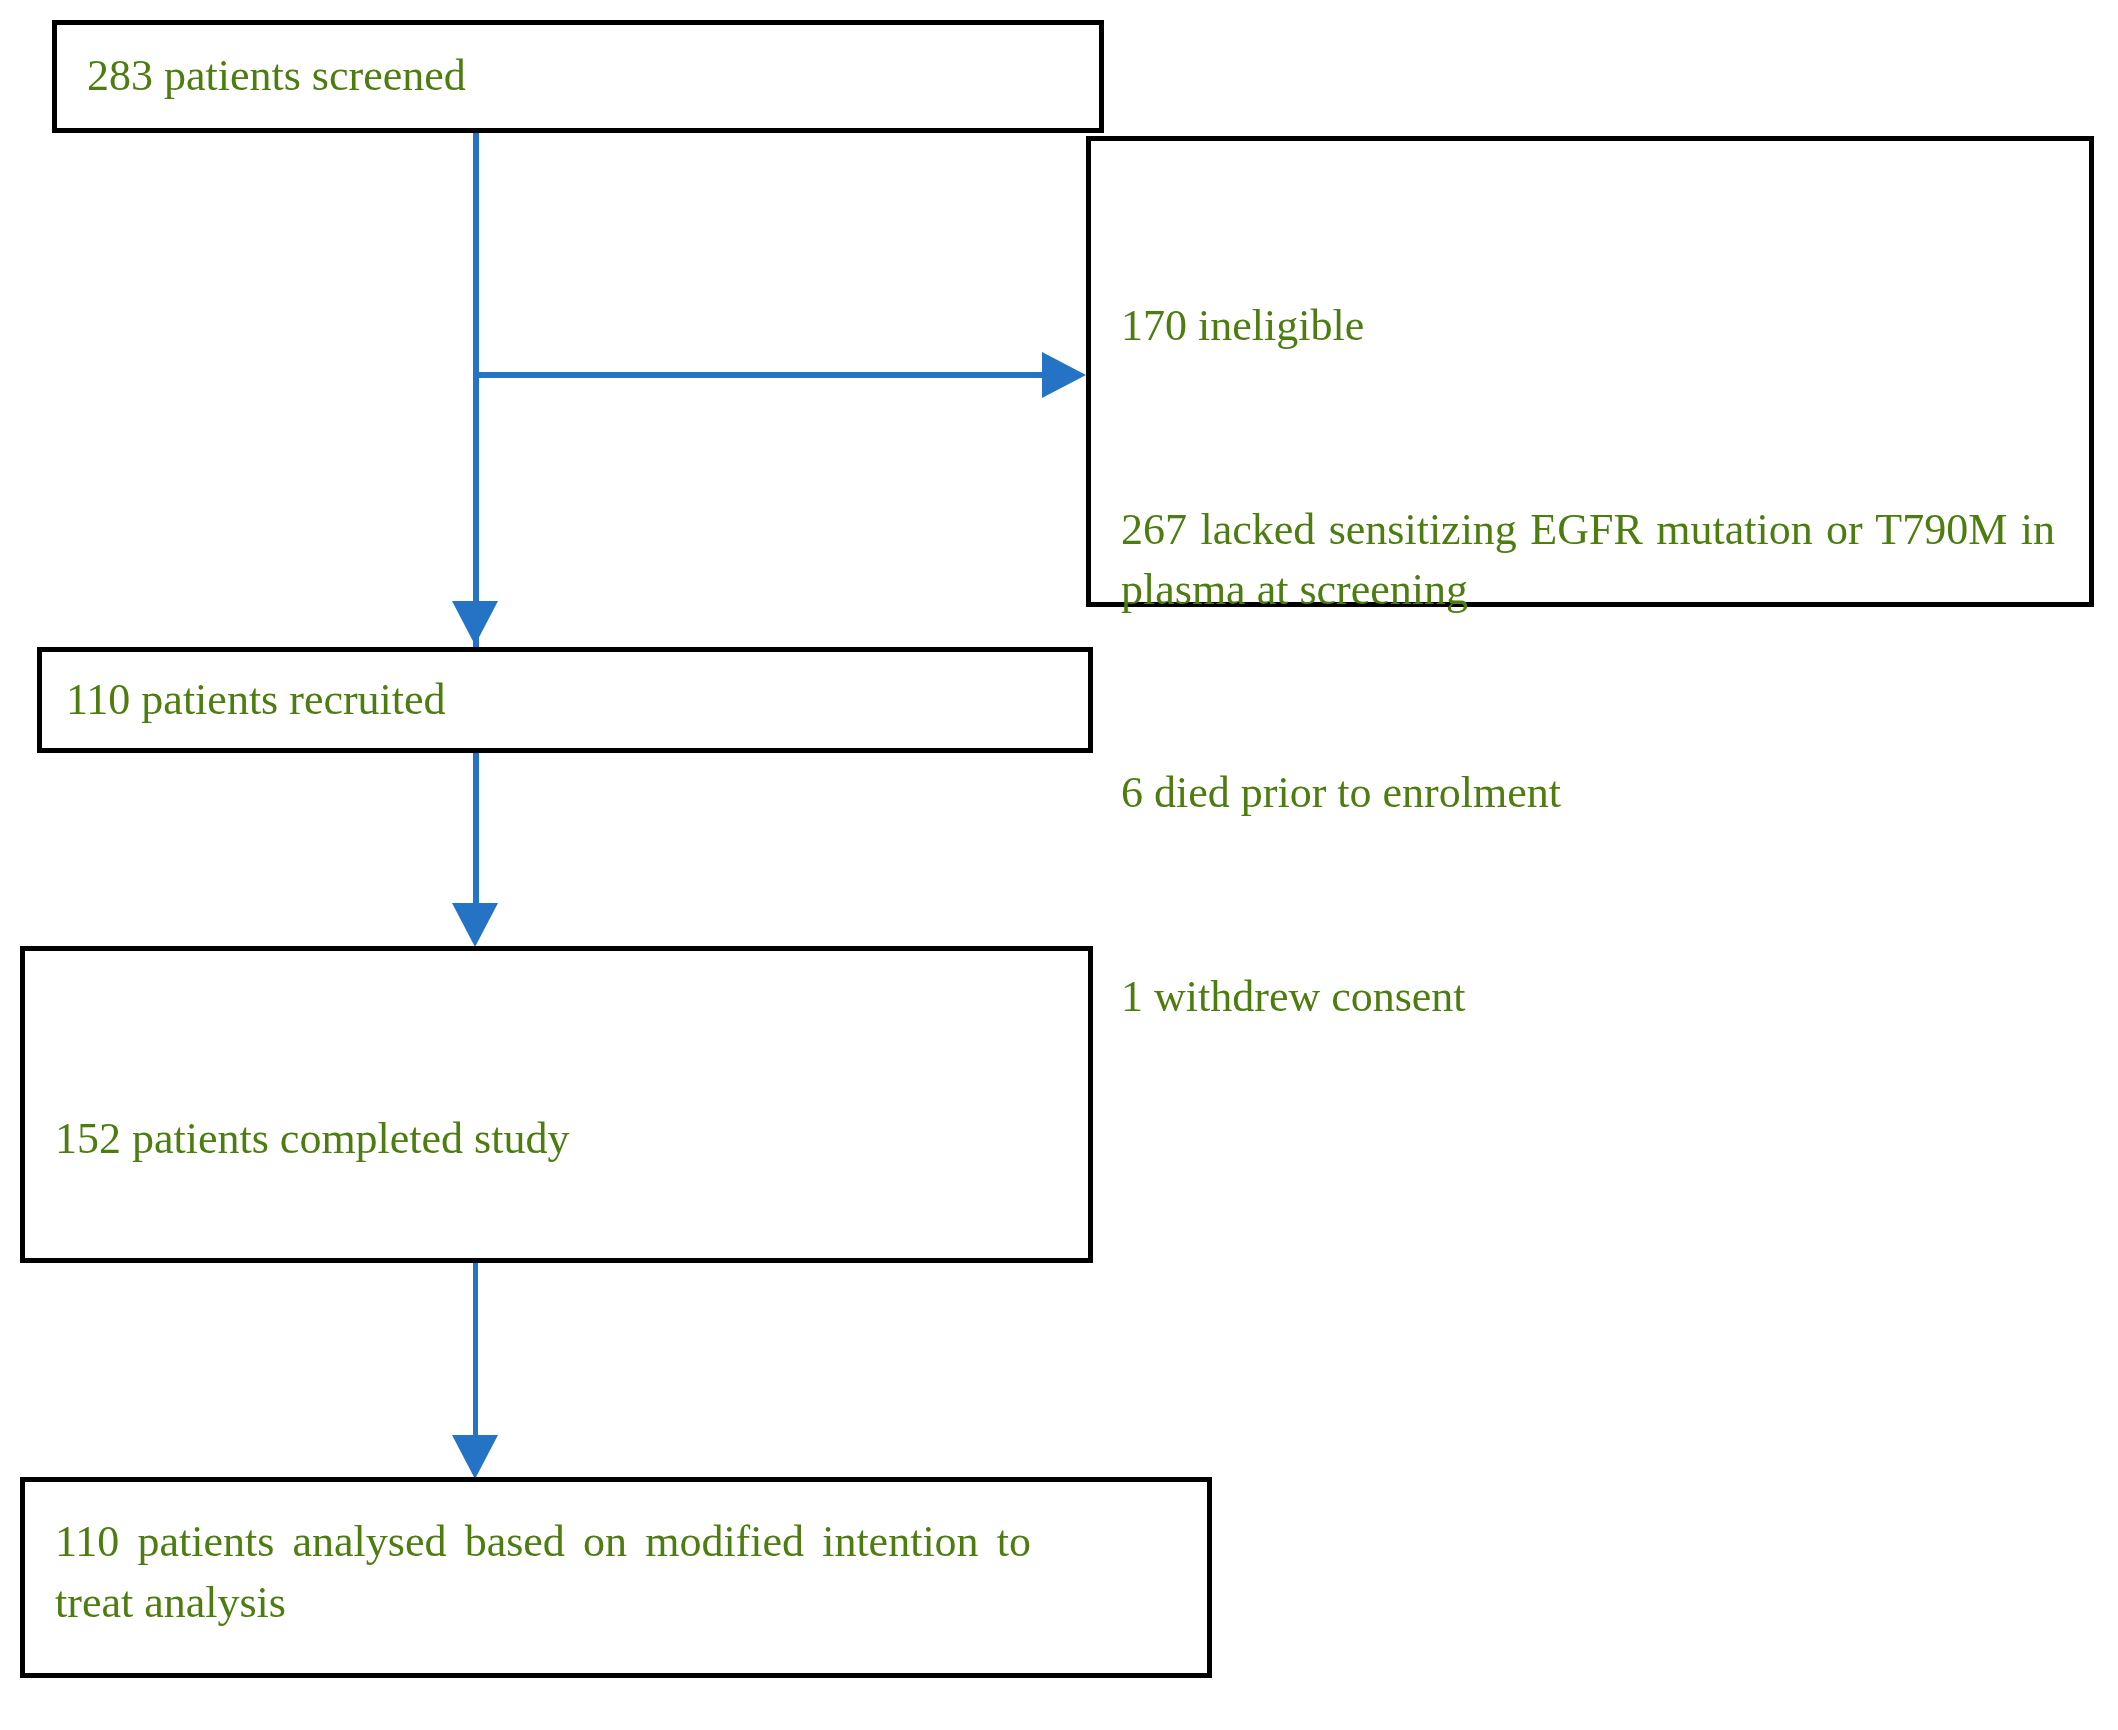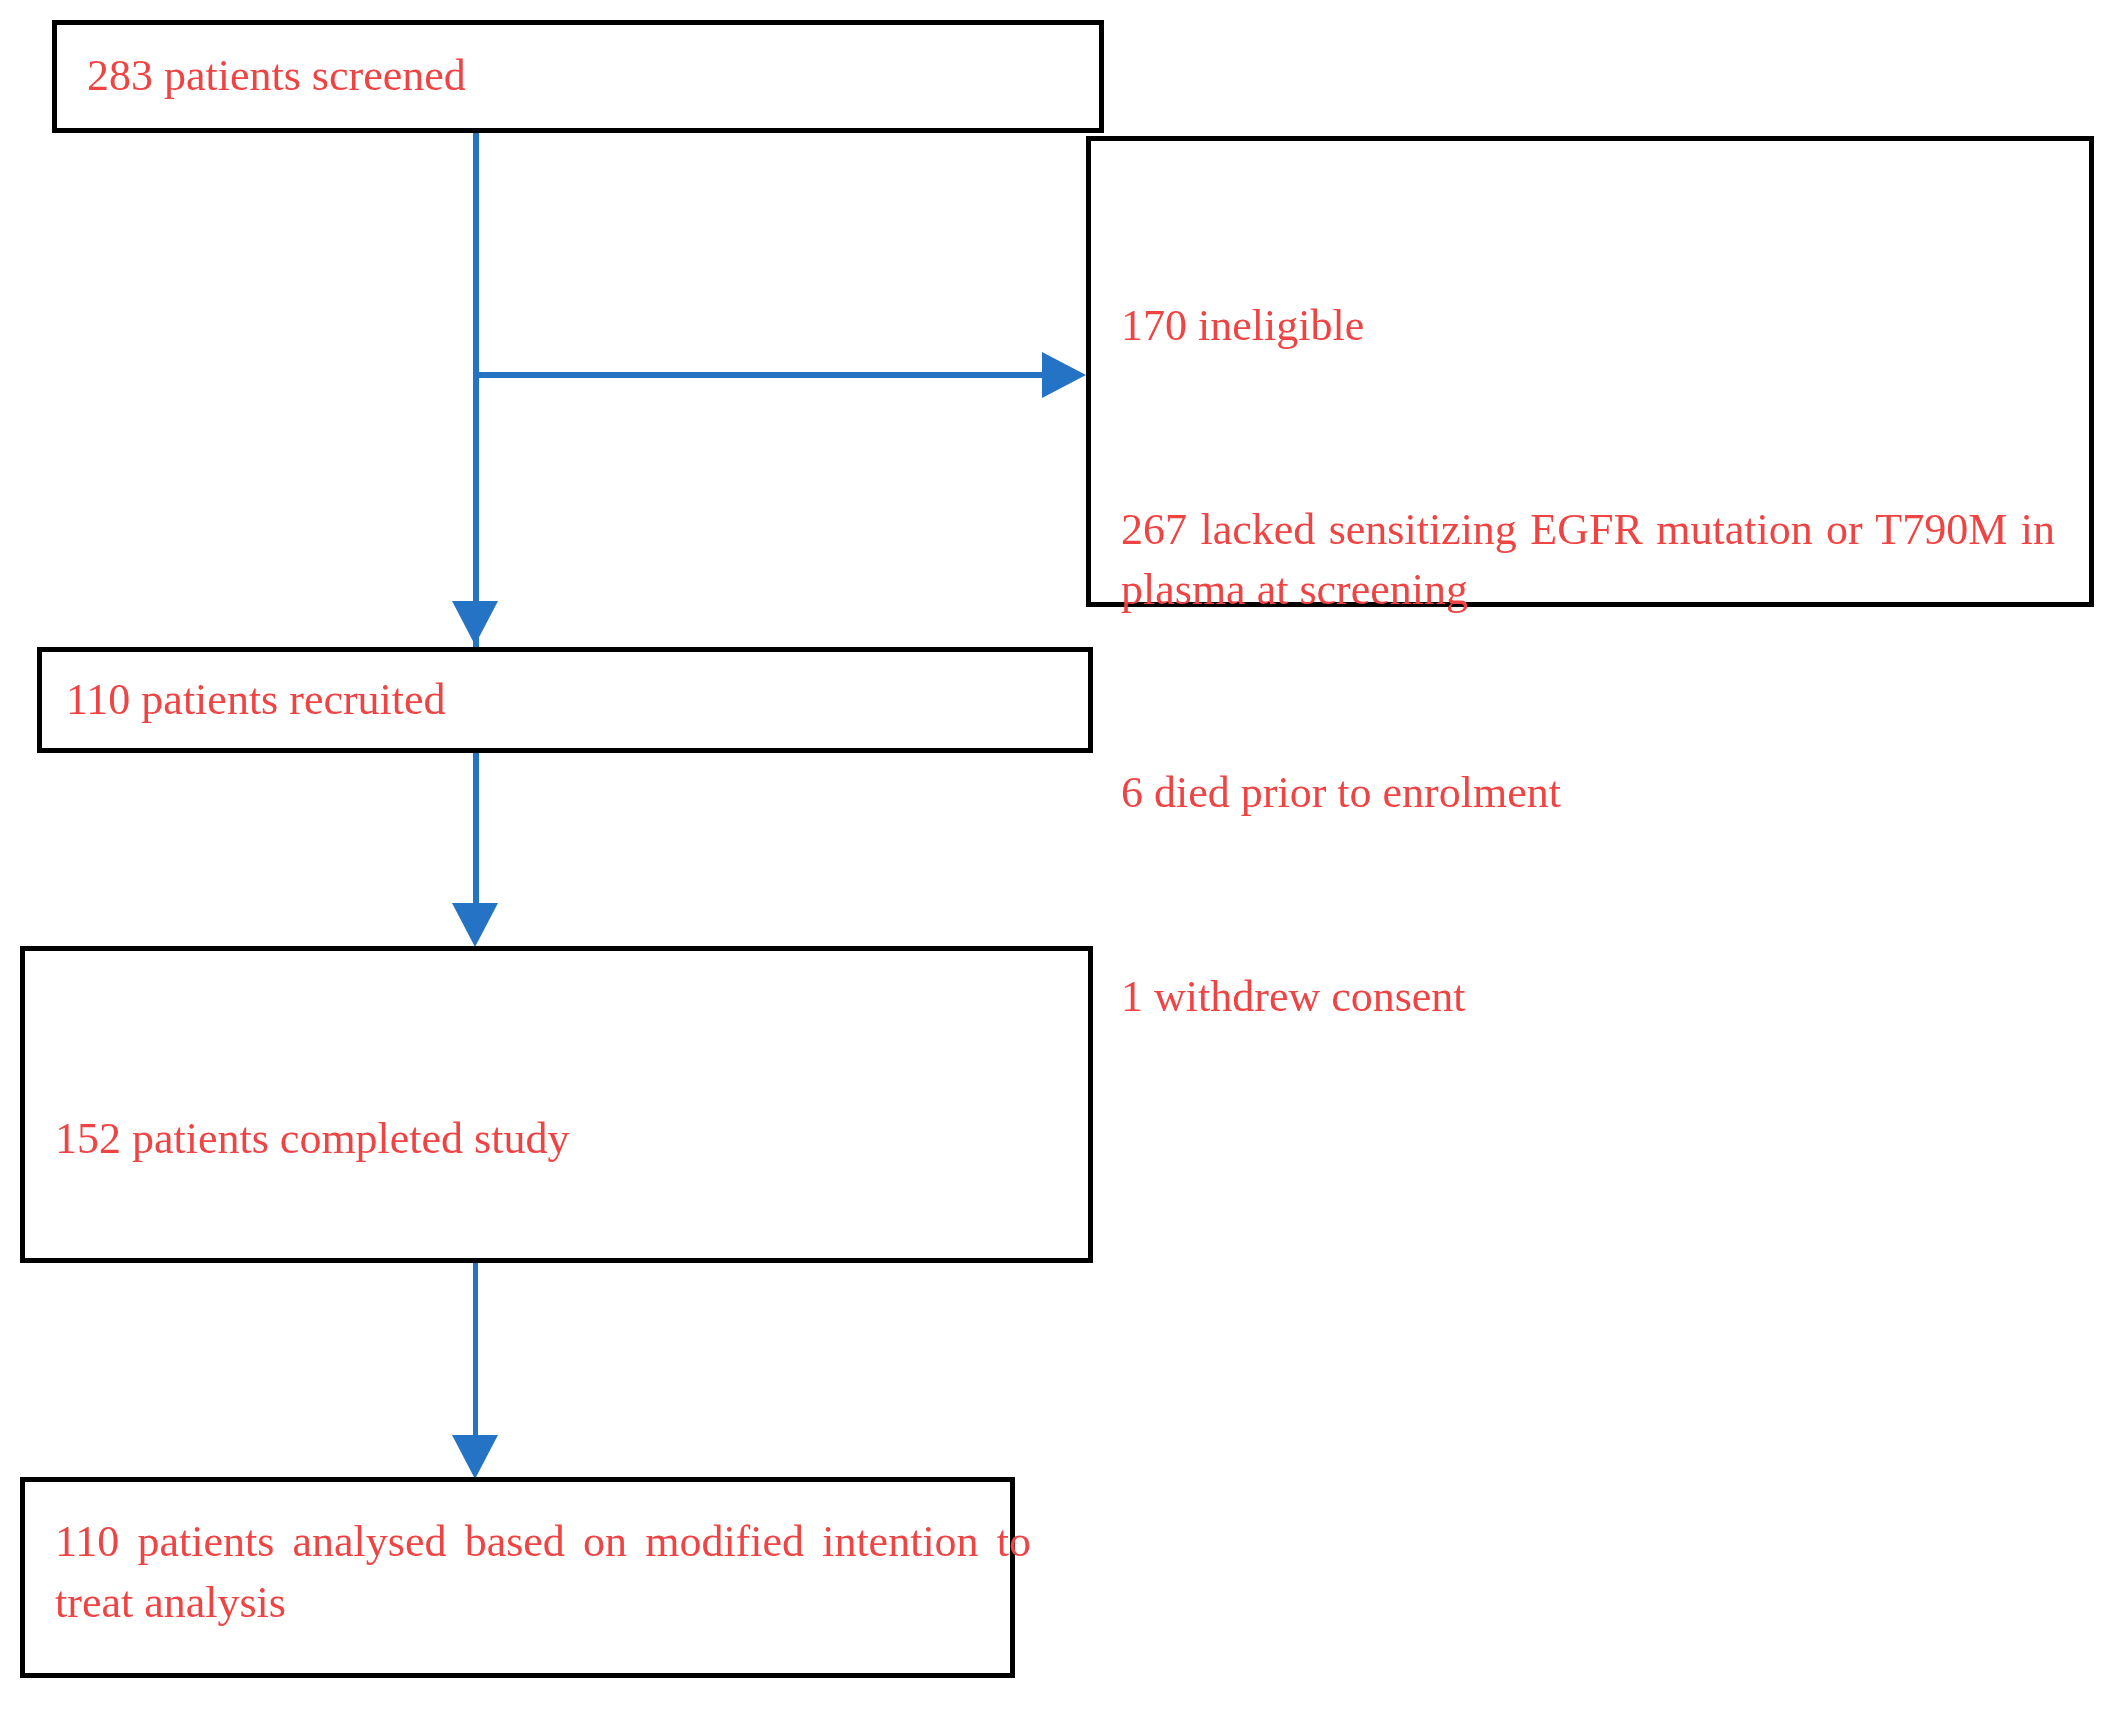--- a/index.html
+++ b/index.html
@@ -23,21 +23,21 @@
     background: #ffffff;
     border: 5px solid #000000;
     z-index: 3;
   }
 
   .node-text {
     position: absolute;
     box-sizing: border-box;
     font-size: 44px;
     line-height: 1.38;
-    color: #ef4444;
+    color: #4d7c0f;
     white-space: pre-wrap;
   }
 
   .justify { text-align: justify; text-align-last: left; }
 
   
   #box-screened { left: 52px; top: 20px; width: 1052px; height: 113px; }
   #box-screened .node-text { left: 30px; top: 21px; width: 976px; }
 
   
@@ -71,21 +71,21 @@
     left: 140px;
     top: 50%;
     transform: translateY(-50%);
     width: 15.6px;
     height: 15.6px;
     border-radius: 50%;
     background: #000000;
   }
 
   
-  #box-analysed { left: 20px; top: 1477px; width: 995px; height: 201px; }
+  #box-analysed { left: 20px; top: 1477px; width: 1192px; height: 201px; }
   #box-analysed .node-text { left: 30px; top: 30px; width: 976px; }
 
   
   .conn-line {
     position: absolute;
     background: #2573C4;
     z-index: 1;
   }
   .conn-head {
     position: absolute;

